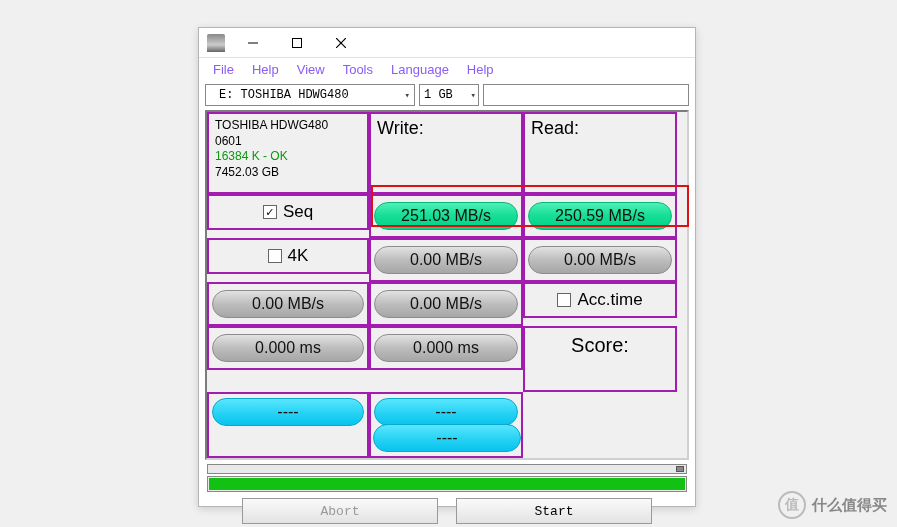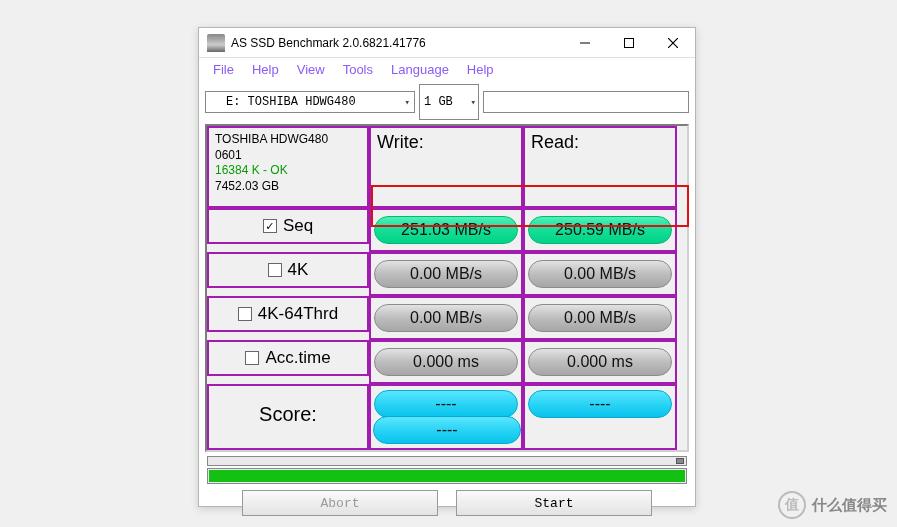--- a/index.html
+++ b/index.html
@@ -59,27 +59,27 @@
     gap: 4px;
     padding: 4px 6px;
     font-size: 12px;
   }
   .drive-select {
     flex: 0 0 210px;
     height: 22px;
     border: 1px solid #888;
     background: #fff;
     display: flex; align-items: center; justify-content: space-between;
-    padding: 0 4px 0 20px;
+    padding: 0 4px 0 13px;
     font-family: Consolas, "Courier New", monospace;
     font-size: 12px;
   }
   .size-select {
     flex: 0 0 60px;
-    height: 36px;
+    height: 22px;
     border: 1px solid #888;
     background: #fff;
     display: flex; align-items: center; justify-content: space-between;
     padding: 0 2px 0 4px;
     font-family: Consolas, "Courier New", monospace;
     font-size: 12px;
   }
   .sel-arrow { font-size: 9px; color: #444; }
   .blank-field {
     flex: 1;
@@ -161,21 +161,21 @@
   }
   .redbox {
     position: absolute;
     border: 2px solid #d11;
     pointer-events: none;
   }
   .score-label-cell {
     font-size: 20px;
     align-items: flex-start;
     flex-direction: row;
-    padding-top: 17px;
+    padding-top: 6px;
   }
   .score-val-cell {
     align-items: center;
     flex-direction: column;
     gap: 4px;
     padding: 4px 3px;
     justify-content: flex-start;
   }
   .total-pill-wrap {
     margin-top: -2px;
@@ -239,21 +239,20 @@
     font-weight: 700;
   }
 </style>
 </head>
 <body>
 
 <div class="window">
 
   <div class="titlebar">
     <div class="titlebar-icon"></div>
-    <div class="titlebar-title">AS SSD Benchmark 2.0.6821.41776</div>
     <div class="win-controls">
       <div class="win-btn">
         <svg viewBox="0 0 10 10">
             <line x1="0" y1="5" x2="10" y2="5" stroke="#000" stroke-width="1"></line>
           </svg>
       </div>
       <div class="win-btn">
         <svg viewBox="0 0 10 10">
             <rect x="0.5" y="0.5" width="9" height="9" fill="none" stroke="#000" stroke-width="1"></rect>
           </svg>
@@ -315,24 +314,20 @@
         <div class="cb"></div>
         <span>4K</span>
       </div>
       <div class="cell val-cell">
         <div class="pill pill-gray">0.00 MB/s</div>
       </div>
       <div class="cell val-cell">
         <div class="pill pill-gray">0.00 MB/s</div>
       </div>
 
-      <div class="cell test-row-cell">
-        <div class="cb"></div>
-        <span>4K-64Thrd</span>
-      </div>
       <div class="cell val-cell">
         <div class="pill pill-gray">0.00 MB/s</div>
       </div>
       <div class="cell val-cell">
         <div class="pill pill-gray">0.00 MB/s</div>
       </div>
 
       <div class="cell test-row-cell">
         <div class="cb"></div>
         <span>Acc.time</span>

